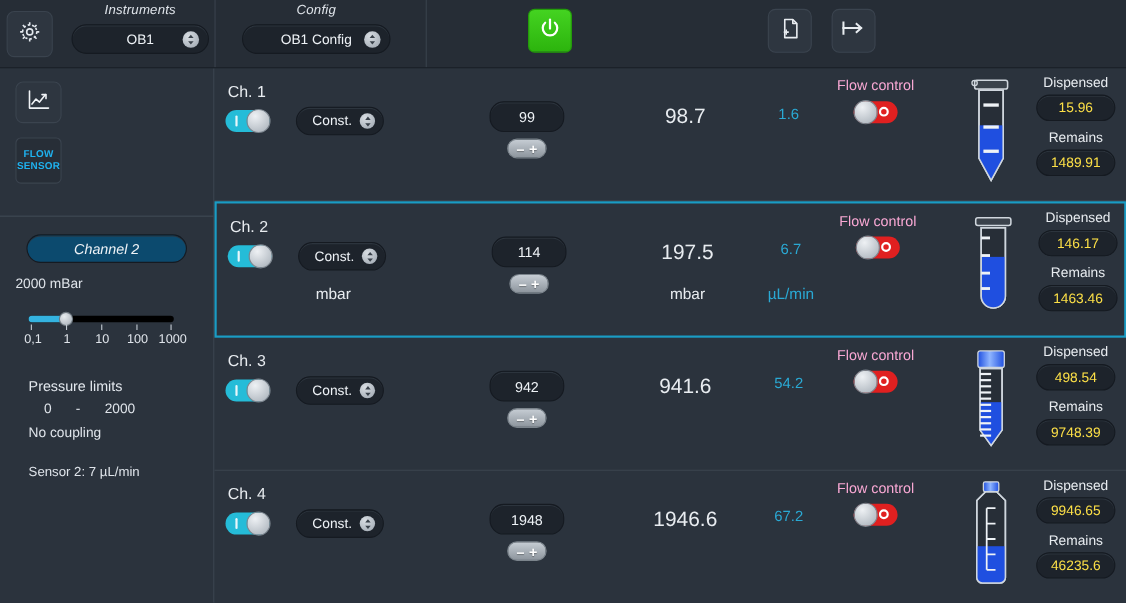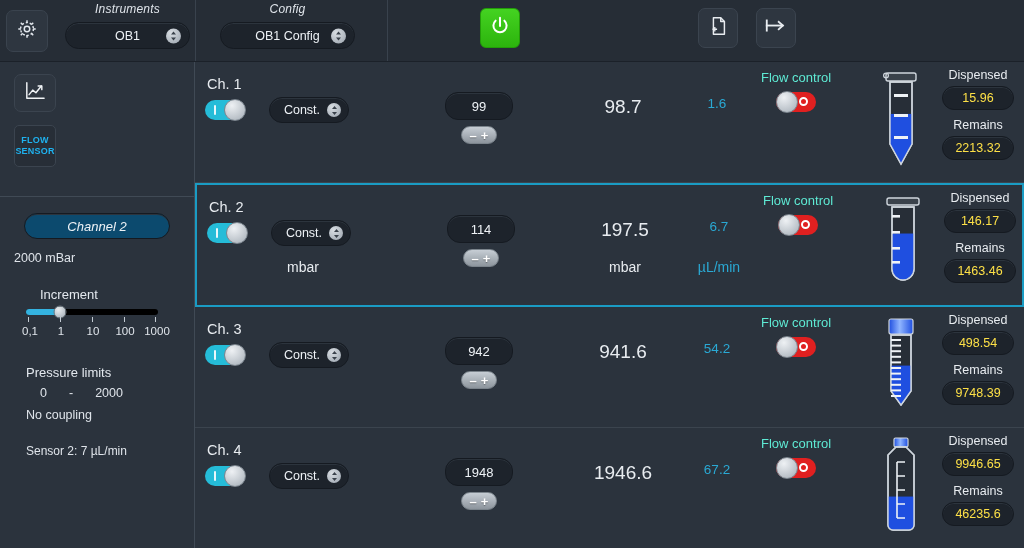--- a/index.html
+++ b/index.html
@@ -180,21 +180,21 @@
     border: 1px solid #7b848c;
   }
   .stepper span { color: #fff; font-size: 13px; line-height: 1; font-weight: bold; text-shadow: 0 1px 1px rgba(0,0,0,.35); }
 
   .c-measure { position: absolute; left: 396px; top: 34px; width: 64px; text-align: center; font-size: 19px; color: #e8ecf0; }
   .c-measure-unit { position: absolute; left: 396px; top: 74px; width: 64px; text-align: center; font-size: 14px; color: #e8ecf0; }
   .c-flow { position: absolute; left: 490px; top: 34px; width: 64px; text-align: center; font-size: 13.5px; color: #2aa9d4; }
   .c-flow-unit { position: absolute; left: 490px; top: 74px; width: 64px; text-align: center; font-size: 14px; color: #2aa9d4; }
 
   .c-flowctl { position: absolute; left: 566px; top: 8px; text-align: center; }
-  .flowctl-lbl { font-size: 13px; color: #5eead4; white-space: nowrap; }
+  .flowctl-lbl { font-size: 13px; color: #f9a8d4; white-space: nowrap; }
   .flowctl-toggle-wrap { display: flex; justify-content: center; margin-top: 7px; }
 
   .c-vessel { position: absolute; left: 678px; top: 4px; width: 56px; height: 108px;
               display: flex; align-items: center; justify-content: center; }
   .c-vessel svg { display: block; }
 
   .c-readout { position: absolute; left: 740px; top: 6px; width: 86px; text-align: center; }
   .ro-label { font-size: 12.5px; color: #e8ecf0; }
   .ro-pill {
     width: 72px; height: 24px; margin: 4px auto 0;
@@ -297,21 +297,20 @@
           <span>FLOW</span>
           <span>SENSOR</span>
         </div>
       </div>
 
       <div class="side-body">
         <div class="chan-pill">Channel 2</div>
         <div class="mbar-line">2000 mBar</div>
 
         <div class="increment-wrap">
-          <div class="increment-title">Increment</div>
           <div class="slider-track">
             <div class="slider-fill"></div>
             <div class="slider-knob"></div>
           </div>
           <div class="tick-row">
             <div class="tick" style="left:2px"></div>
             <div class="tick" style="left:34px"></div>
             <div class="tick" style="left:66px"></div>
             <div class="tick" style="left:98px"></div>
             <div class="tick" style="left:129px"></div>
@@ -395,21 +394,21 @@
       <path d="M12 14h22v62l-11 20-11-20z" fill="none" stroke="#cfd6dd" stroke-width="1.4"></path>
       <rect x="16" y="26" width="14" height="3" fill="#eef2f6"></rect>
       <rect x="16" y="46" width="14" height="3" fill="#eef2f6"></rect>
       <rect x="16" y="68" width="14" height="3" fill="#eef2f6"></rect>
     </svg>
           </div>
     <div class="c-readout">
       <div class="ro-label">Dispensed</div>
       <div class="ro-pill">15.96</div>
       <div class="ro-label second">Remains</div>
-      <div class="ro-pill">2213.32</div>
+      <div class="ro-pill">1489.91</div>
     </div>
         </div>
         <div class="chrow selected">
     <div class="c-name">Ch. 2</div>
     <div class="c-toggle">
       <div class="toggle on">
       <div class="bar-mark"></div>
       <div class="knob"></div>
             </div>
     </div>

